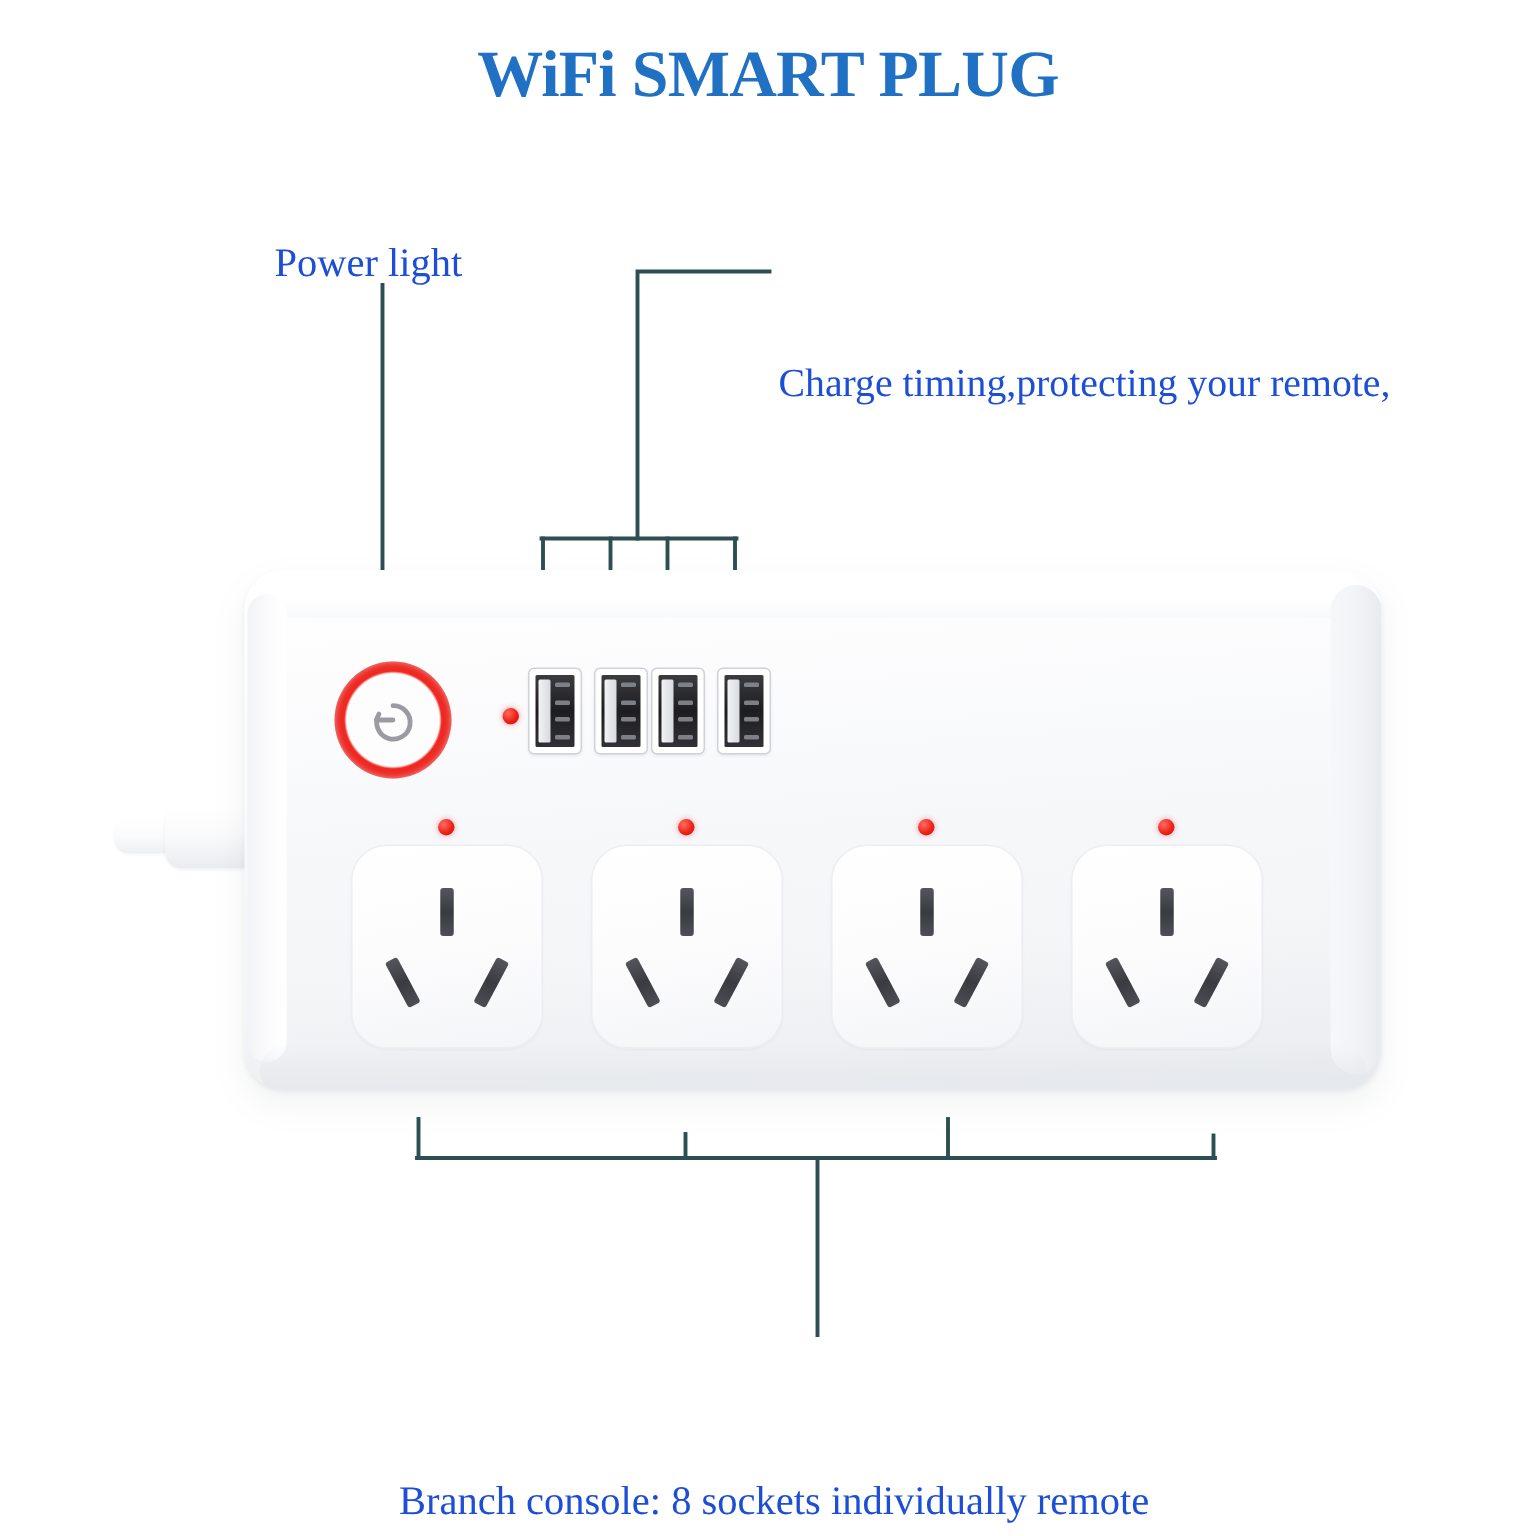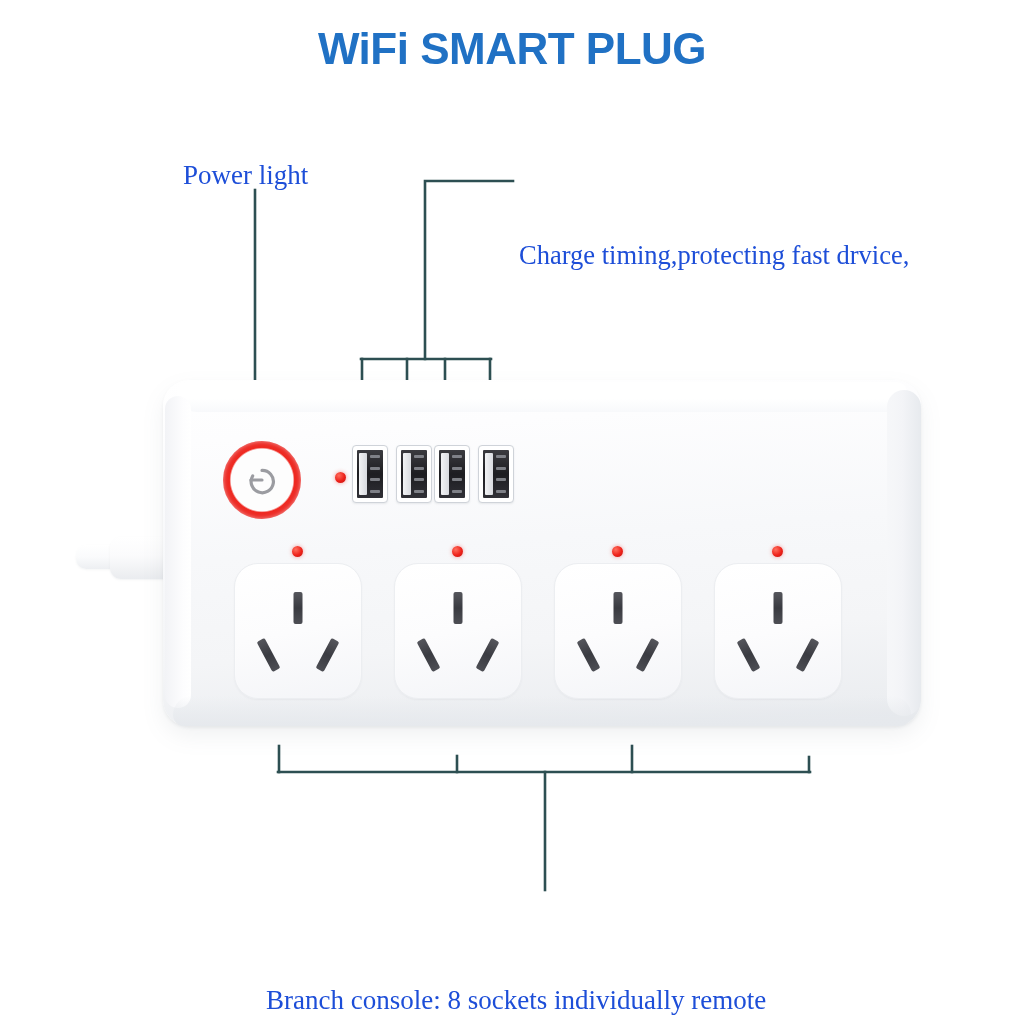--- a/index.html
+++ b/index.html
@@ -28,21 +28,21 @@
   .title {
     position: absolute;
     left: 0;
     top: 24px;
     width: 1024px;
     text-align: center;
     font-size: 44px;
     font-weight: bold;
     letter-spacing: -0.5px;
     color: #2071c4;
-    font-family: Liberation Sans, sans-serif;
+    font-family: Liberation Serif, serif;
   }
 
   
   .callout {
     position: absolute;
     color: #1d4ed8;
     font-size: 26px;
     line-height: 46px;
     font-family: Liberation Serif, serif;
     white-space: pre;
@@ -281,21 +281,21 @@
       <path d="M632,772 L632,746"></path>
       <path d="M809,772 L809,757"></path>
       <path d="M278,772 L810,772"></path>
       <path d="M545,772 L545,890"></path>
     </g>
   </svg>
 
   <div class="callout callout-power">Power light</div>
 
   <div class="callout callout-usb">
-    <div>Charge timing,protecting fast drvice,</div>
+    <div>Charge timing,protecting your remote,</div>
     <div>support fast charge,Max 2.4A</div>
   </div>
 
   <div class="callout callout-branch">
     <div>Branch console: 8 sockets individually remote</div>
     
   </div>
 
   <div class="cable-lead"></div>
   <div class="cable-boot"></div>

